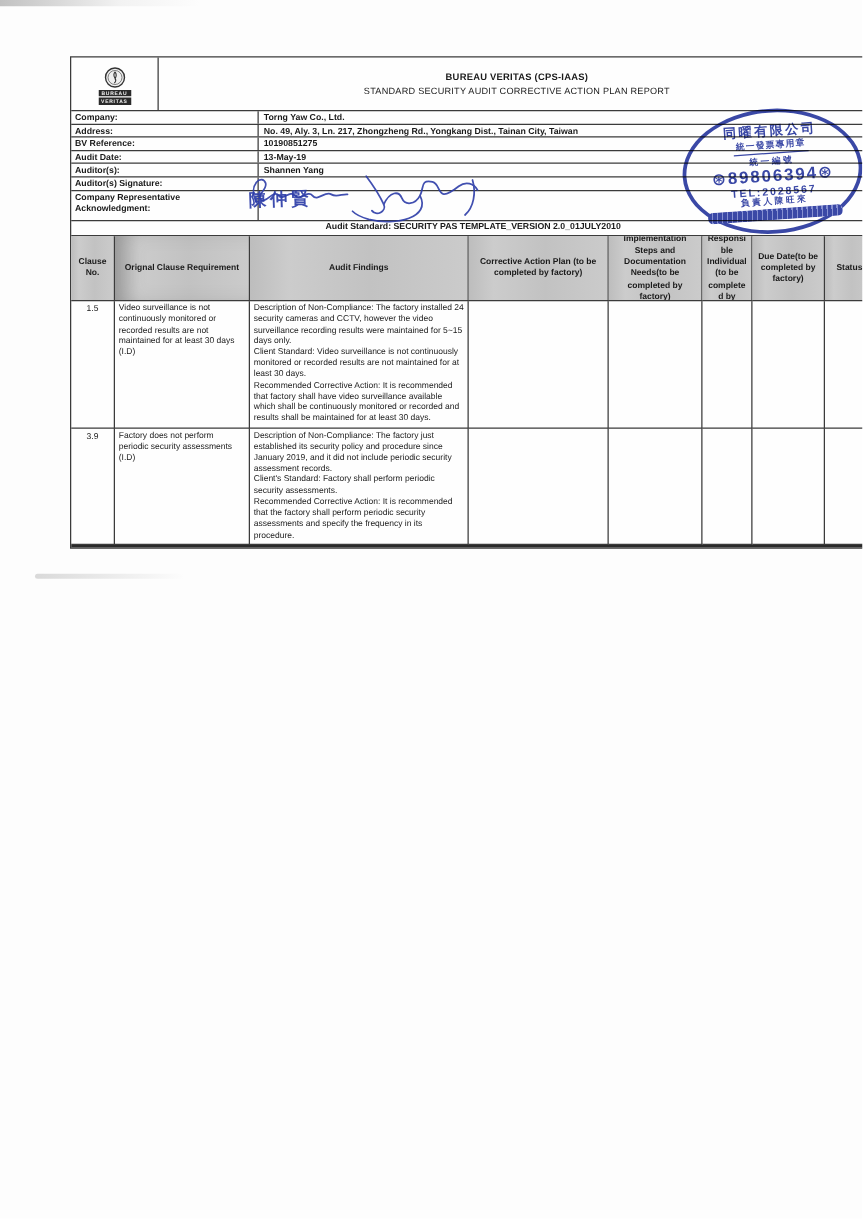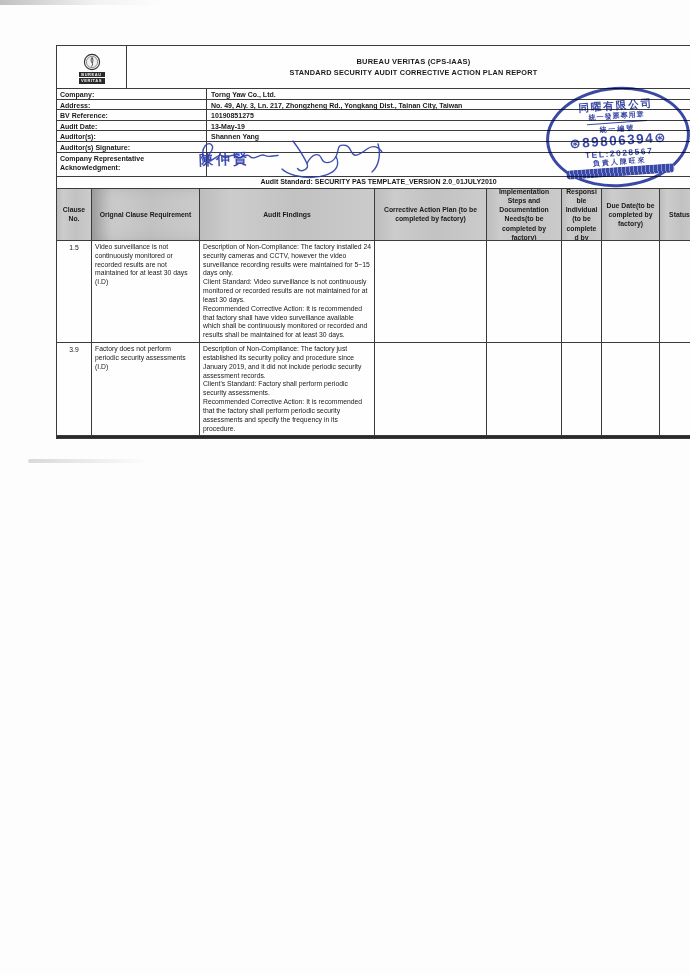--- a/index.html
+++ b/index.html
@@ -15,21 +15,21 @@
   .doc { position:absolute; left:24px; top:45px; width:645px; border:1px solid #3b3b3b; background:#fefefe;margin-left:32px; }
 
   
   .hdr { display:flex; height:43px; border-bottom:1px solid #3b3b3b; }
   .logo-cell { width:70px; border-right:1px solid #3b3b3b; display:flex; flex-direction:column;
     align-items:center; justify-content:center; gap:1px; padding-top:2px; }
   .logo-bar { width:26px; height:5.5px; background:#2a2a2a; color:#f2f2f2; font-size:4px; font-weight:bold;
     letter-spacing:.6px; text-align:center; line-height:5.5px; }
   .title-cell { flex:1; display:flex; flex-direction:column; align-items:center; justify-content:center; gap:2px; }
   .title-l1 { font-size:7.5px; font-weight:bold; letter-spacing:.2px; }
-  .title-l2 { font-size:7.3px; font-weight:bold; letter-spacing:.2px; }
+  .title-l2 { font-size:7.3px; font-weight:normal; letter-spacing:.2px; }
 
   
   .irow { display:flex; border-bottom:1px solid #3b3b3b; }
   .ilabel { width:150px; border-right:1px solid #3b3b3b; font-size:7px; font-weight:bold;
     padding:1px 0 0 3px; white-space:pre-line; line-height:1.3; }
   .ival { flex:1; font-size:7px; font-weight:bold; padding:1px 0 0 4px; line-height:1.3; }
   .r-short { height:10.6px; }
   .r-sig { height:11px; }
   .r-rep { height:24px; }
 

